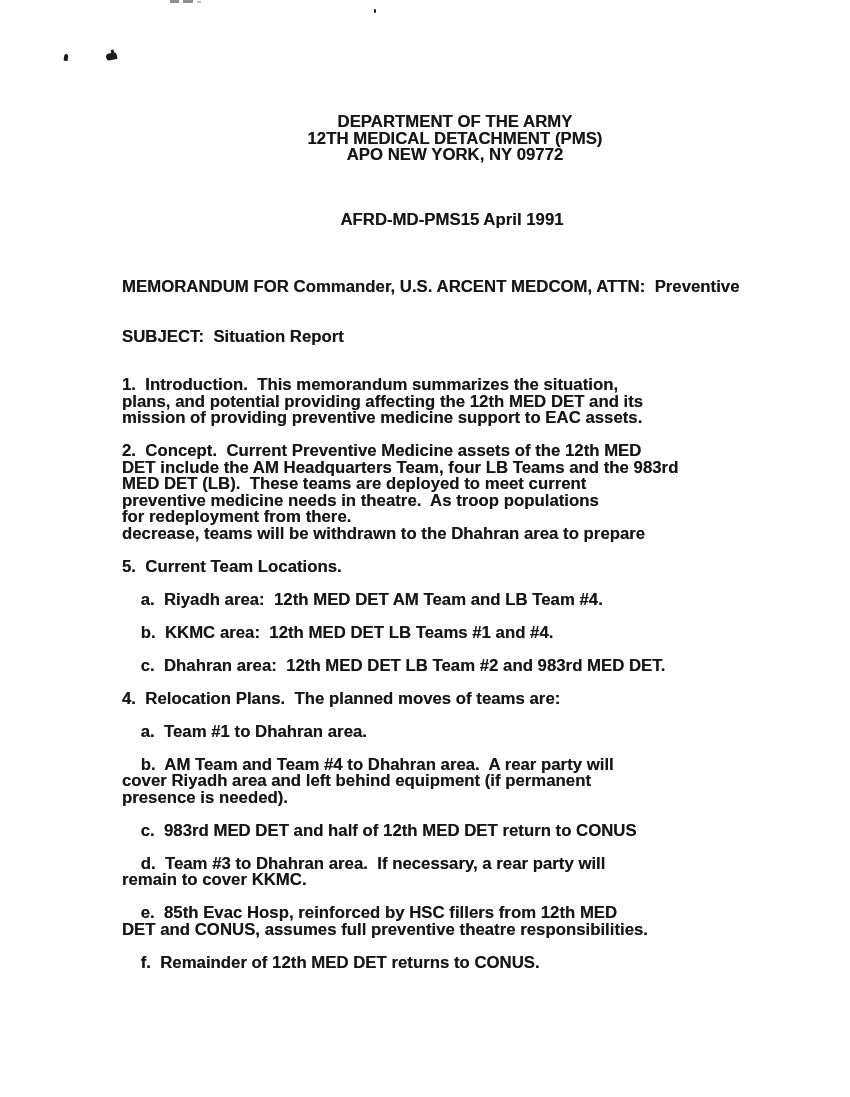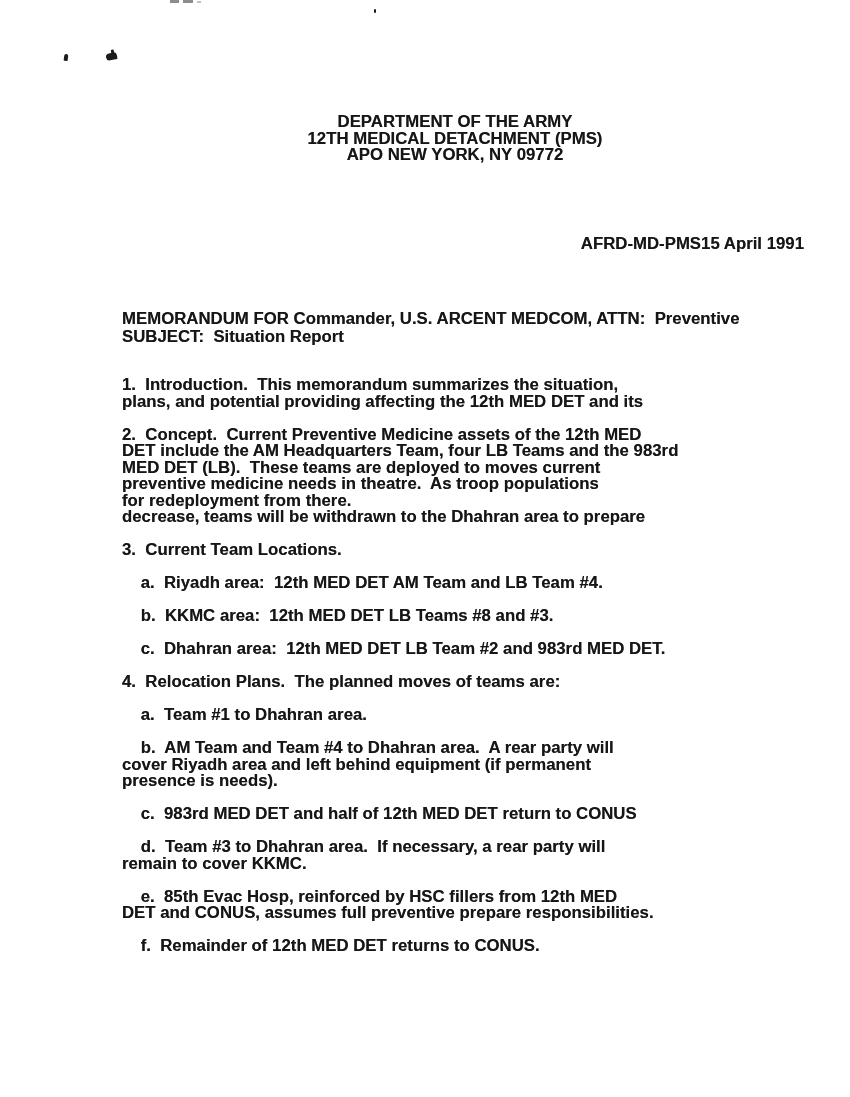--- a/index.html
+++ b/index.html
@@ -24,32 +24,30 @@
   .line { white-space: pre; height: 16.5px; }
   .letterhead {
     position: absolute;
     top: 114px;
     left: 60px;
     width: 790px;
     text-align: center;
   }
   .refline {
     position: absolute;
-    top: 236px;
+    top: 212px;
     left: 122px;
     width: 660px;
     display: flex;
-    justify-content: flex-end;
-    margin-left: 22px;
+    justify-content: center;
   }
   .memofor {
     position: absolute;
     top: 279px;
     left: 122px;
-    margin-top: 32px;
   }
   .subjectline {
     position: absolute;
     top: 329px;
     left: 122px;
     white-space: pre;
   }
   .memobody {
     position: absolute;
     top: 377px;
@@ -98,48 +96,49 @@
 
   <div class="memofor">
     <div class="line">MEMORANDUM FOR Commander, U.S. ARCENT MEDCOM, ATTN:  Preventive</div>
   </div>
 
   <div class="subjectline line">SUBJECT:  Situation Report</div>
 
   <div class="memobody">
       <div class="line">1.  Introduction.  This memorandum summarizes the situation,</div>
       <div class="line">plans, and potential providing affecting the 12th MED DET and its</div>
+      <div class="line">mission of providing preventive medicine support to EAC assets.</div>
       <div class="line"> </div>
       <div class="line">2.  Concept.  Current Preventive Medicine assets of the 12th MED</div>
       <div class="line">DET include the AM Headquarters Team, four LB Teams and the 983rd</div>
-      <div class="line">MED DET (LB).  These teams are deployed to moves current</div>
+      <div class="line">MED DET (LB).  These teams are deployed to meet current</div>
       <div class="line">preventive medicine needs in theatre.  As troop populations</div>
       <div class="line">for redeployment from there.</div>
       <div class="line">decrease, teams will be withdrawn to the Dhahran area to prepare</div>
       <div class="line"> </div>
-      <div class="line">3.  Current Team Locations.</div>
+      <div class="line">5.  Current Team Locations.</div>
       <div class="line"> </div>
       <div class="line">    a.  Riyadh area:  12th MED DET AM Team and LB Team #4.</div>
       <div class="line"> </div>
-      <div class="line">    b.  KKMC area:  12th MED DET LB Teams #8 and #3.</div>
+      <div class="line">    b.  KKMC area:  12th MED DET LB Teams #1 and #4.</div>
       <div class="line"> </div>
       <div class="line">    c.  Dhahran area:  12th MED DET LB Team #2 and 983rd MED DET.</div>
       <div class="line"> </div>
       <div class="line">4.  Relocation Plans.  The planned moves of teams are:</div>
       <div class="line"> </div>
       <div class="line">    a.  Team #1 to Dhahran area.</div>
       <div class="line"> </div>
       <div class="line">    b.  AM Team and Team #4 to Dhahran area.  A rear party will</div>
       <div class="line">cover Riyadh area and left behind equipment (if permanent</div>
-      <div class="line">presence is needs).</div>
+      <div class="line">presence is needed).</div>
       <div class="line"> </div>
       <div class="line">    c.  983rd MED DET and half of 12th MED DET return to CONUS</div>
       <div class="line"> </div>
       <div class="line">    d.  Team #3 to Dhahran area.  If necessary, a rear party will</div>
       <div class="line">remain to cover KKMC.</div>
       <div class="line"> </div>
       <div class="line">    e.  85th Evac Hosp, reinforced by HSC fillers from 12th MED</div>
-      <div class="line">DET and CONUS, assumes full preventive prepare responsibilities.</div>
+      <div class="line">DET and CONUS, assumes full preventive theatre responsibilities.</div>
       <div class="line"> </div>
       <div class="line">    f.  Remainder of 12th MED DET returns to CONUS.</div>
     </div>
 
 </div>
 
 </body></html>

